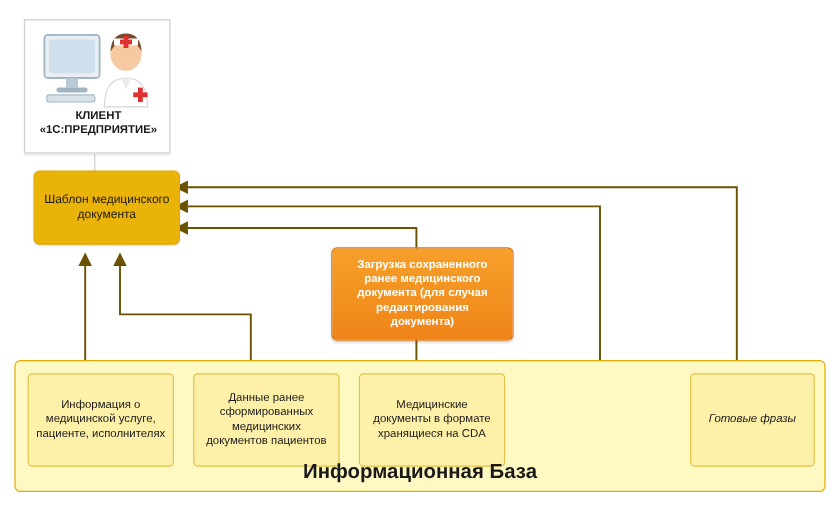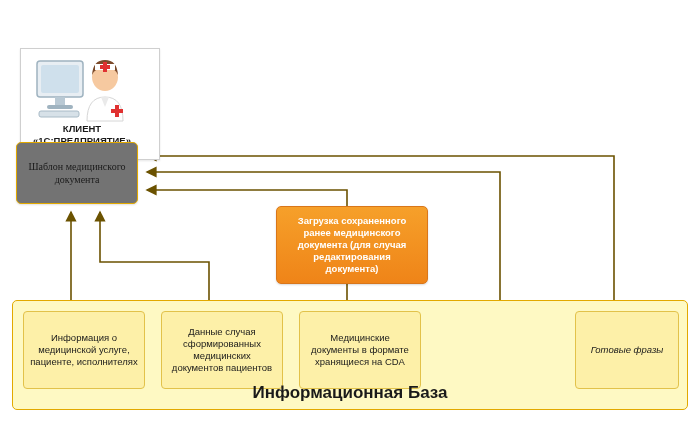--- a/index.html
+++ b/index.html
@@ -24,27 +24,26 @@
     top: 0;
     width: 700px;
     height: 430px;
   }
 
   
   .client-box {
     position: absolute;
     left: 20px;
     top: 16px;
-    width: 140px;
+    width: 122px;
     height: 112px;
     background: #ffffff;
     border: 1px solid #cfcfcf;
     box-sizing: border-box;
     box-shadow: 0 1px 2px rgba(0,0,0,0.10);
-    margin-top: 32px;
   }
   .client-art {
     position: absolute;
     left: 0;
     top: 4px;
     width: 122px;
     height: 72px;
   }
   .client-caption {
     position: absolute;
@@ -54,37 +53,36 @@
     text-align: center;
     font-size: 9.5px;
     font-weight: bold;
     color: #1a1a1a;
     line-height: 12px;
   }
 
   
   .template-box {
     position: absolute;
-    left: 16px;
+    left: 28px;
     top: 142px;
     width: 122px;
     height: 62px;
-    background: #737373;
+    background: #eab308;
     border: 1px solid #e2a900;
     border-radius: 5px;
     box-sizing: border-box;
     display: flex;
     align-items: center;
     justify-content: center;
     text-align: center;
     font-size: 10px;
     line-height: 13px;
     color: #1a1a1a;
     box-shadow: 0 1px 2px rgba(0,0,0,0.12);
-    font-family: Liberation Serif, serif;
   }
 
   
   .orange-box {
     position: absolute;
     left: 276px;
     top: 206px;
     width: 152px;
     height: 78px;
     background: linear-gradient(#f6a02a, #ef8418);
@@ -200,19 +198,19 @@
       <div>«1С:ПРЕДПРИЯТИЕ»</div>
     </div>
   </div>
 
   <div class="template-box">Шаблон медицинского документа</div>
 
   <div class="orange-box">Загрузка сохраненного ранее медицинского документа (для случая редактирования документа)</div>
 
   <div class="infobase">
     <div class="ib-card c0">Информация о медицинской услуге, пациенте, исполнителях</div>
-    <div class="ib-card c1">Данные случая сформированных медицинских документов пациентов</div>
+    <div class="ib-card c1">Данные ранее сформированных медицинских документов пациентов</div>
     <div class="ib-card c2">Медицинские документы в формате хранящиеся на CDA</div>
     <div class="ib-card c4">Готовые фразы</div>
     <div class="infobase-title">Информационная База</div>
   </div>
 
 </div>
 
 </body></html>

